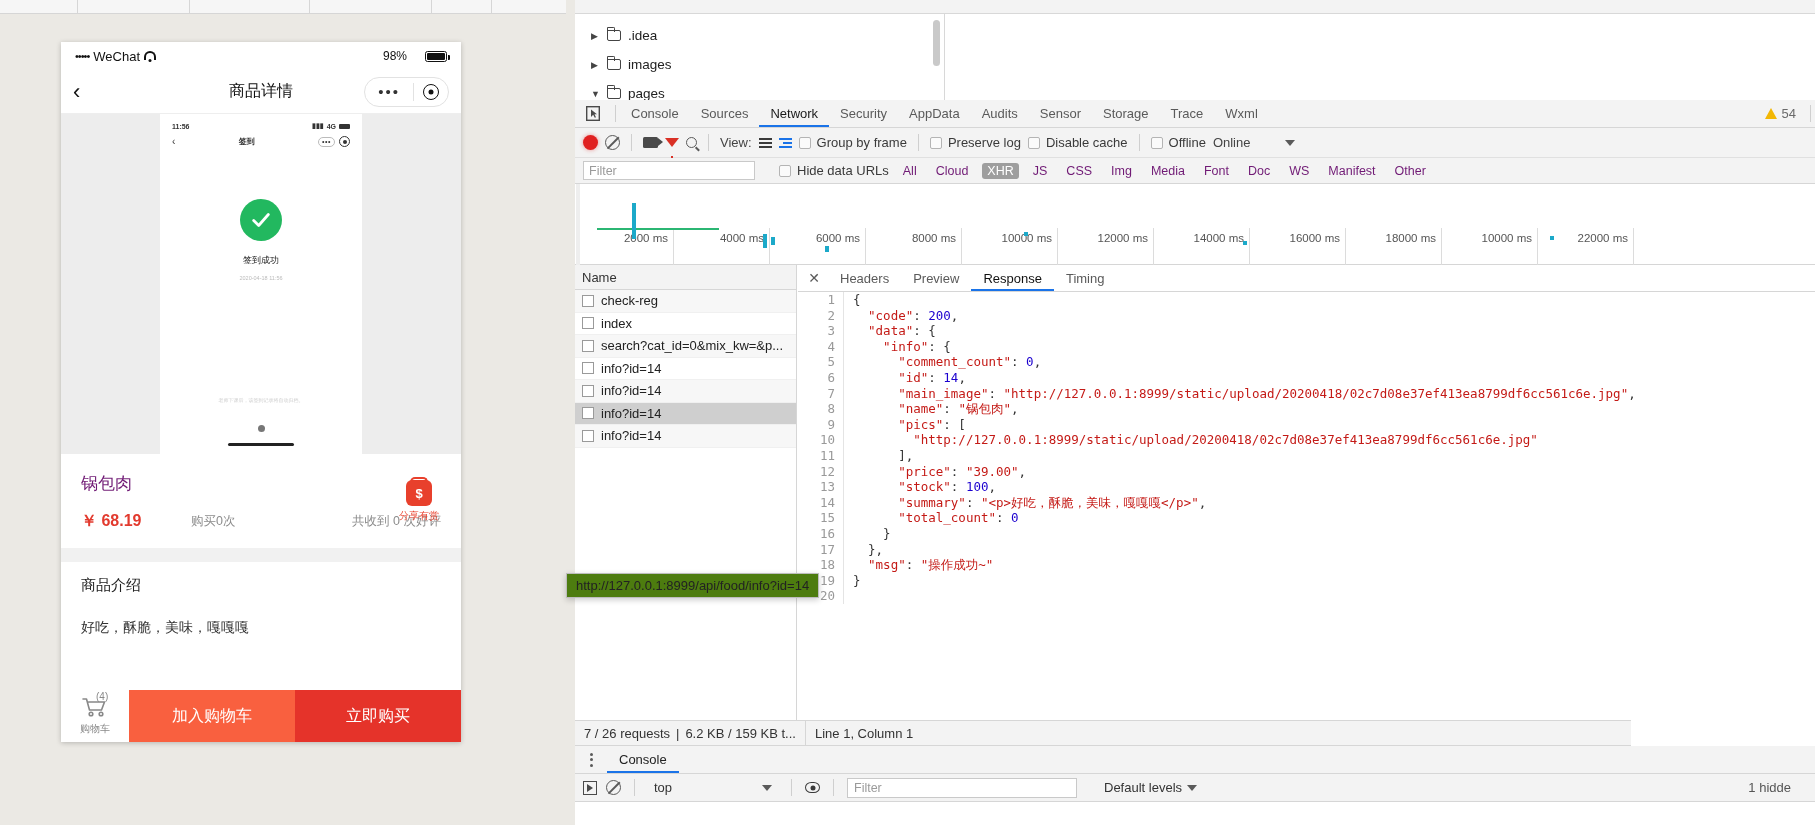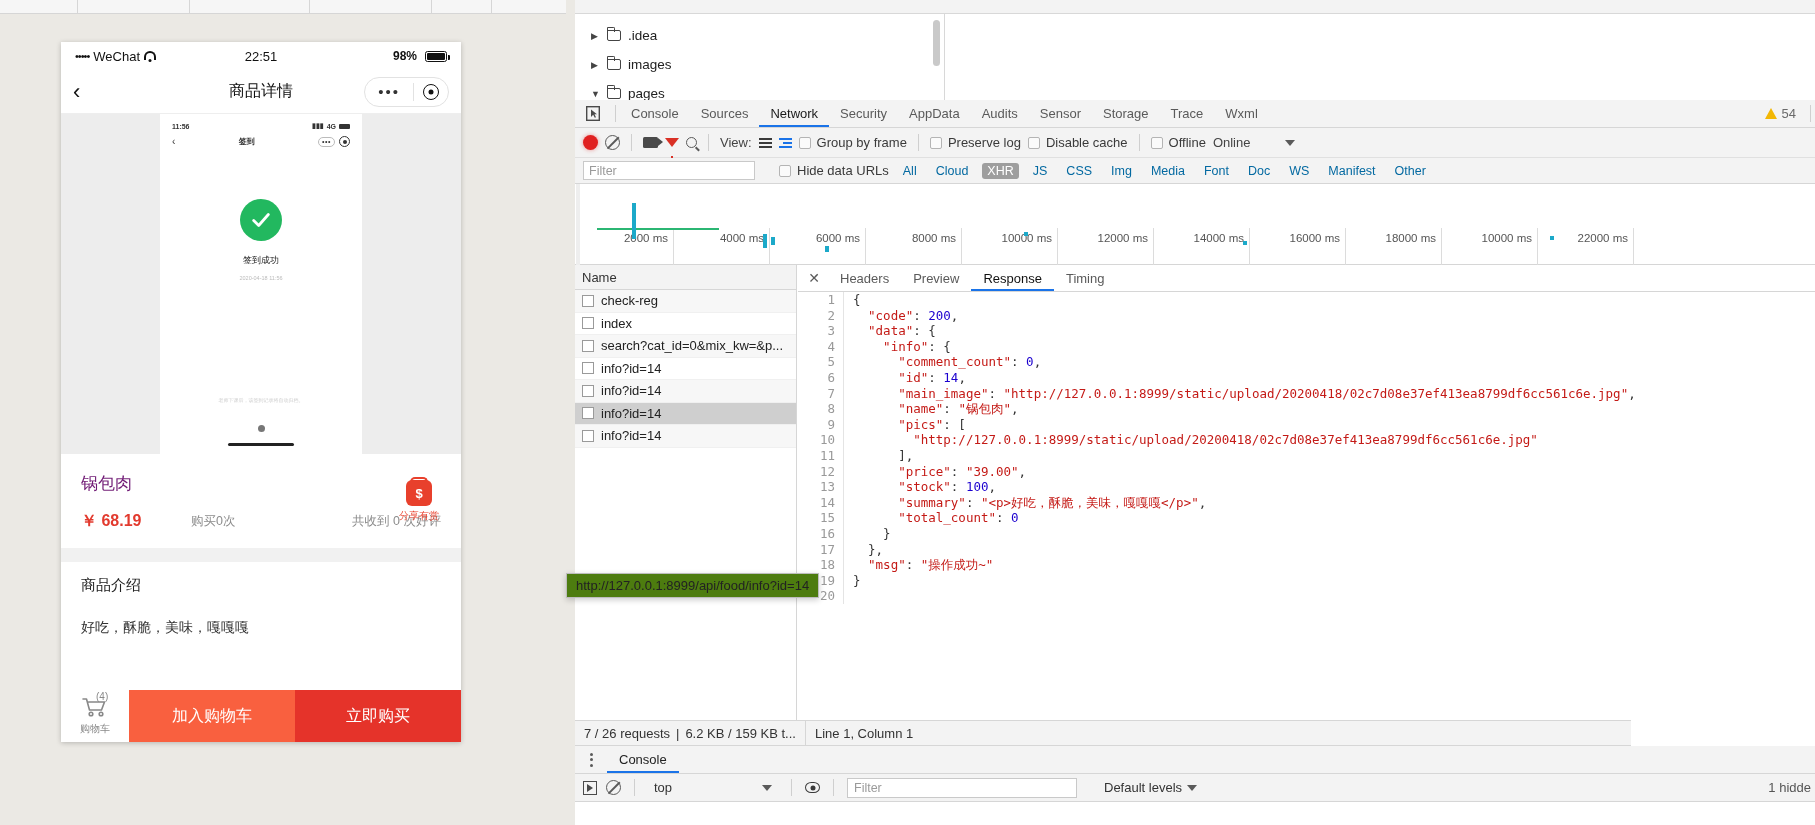--- a/index.html
+++ b/index.html
@@ -37,21 +37,21 @@
   }
   .sb-left { display: flex; align-items: center; gap: 4px; flex: 0 0 auto; }
   .sb-dots { letter-spacing: -1px; font-size: 11px; }
   .sb-carrier { font-size: 13px; }
   .wifi-ico { display:inline-block; width:12px; height:11px; position:relative; }
   .wifi-ico i { position:absolute; bottom:0; left:50%; transform:translateX(-50%);
       width:3px; height:3px; border-radius:50%; background:#111; }
   .wifi-ico b { position:absolute; left:0; bottom:2px; width:12px; height:9px;
       border:2px solid #111; border-bottom:none; border-radius:9px 9px 0 0; }
   .sb-time { position:absolute; left:0; right:0; text-align:center; font-size:13px; pointer-events:none;}
-  .sb-right { margin-left:auto; display:flex; align-items:center; gap:8px; font-size:12px;font-weight:bold; }
+  .sb-right { margin-left:auto; display:flex; align-items:center; gap:18px; font-size:12px; }
   .batt { width:22px; height:11px; border:1.5px solid #111; border-radius:2.5px; position:relative; }
   .batt::after { content:''; position:absolute; right:-4px; top:3px; width:2px; height:5px;
      background:#111; border-radius:0 1px 1px 0; }
   .batt i { position:absolute; left:1px; top:1px; bottom:1px; width:88%; background:#111; border-radius:1px; }
 
   .nav-bar {
     height: 44px; display:flex; align-items:center; position:relative;
     padding: 0 12px; border-bottom: 1px solid #eee; background: #fff;
   }
   .nav-back { font-size: 22px; color:#111; width:30px; cursor:pointer; line-height:1; }
@@ -190,21 +190,21 @@
      display:inline-block; cursor:pointer; }
   .cklbl{display:flex;align-items:center;gap:6px;font-size:13px;color:#3a3a3a;cursor:pointer;}
   .caret-dn{width:0;height:0;border-left:5px solid transparent;border-right:5px solid transparent;
     border-top:6px solid #5a5a5a;cursor:pointer;}
 
   .filterbar { position:absolute; left:0; top:158px; width:1240px; height:26px;
      background:#f3f3f3; border-bottom:1px solid #d6d6d6; display:flex; align-items:center;
      padding-left:8px; gap:9px; }
   .filt-input { width:172px; height:19px; border:1px solid #c9c9c9; background:#fff;
      padding:0 5px; font-size:12.5px; color:#9a9a9a; display:flex; align-items:center; cursor:text; }
-  .ftype { font-size:12.5px; color:#0369a1; padding:1px 5px; border-radius:3px; cursor:pointer; }
+  .ftype { font-size:12.5px; color:#701a75; padding:1px 5px; border-radius:3px; cursor:pointer; }
   .ftype.on { background:#9e9e9e; color:#fff; }
 
   .overview { position:absolute; left:0; top:184px; width:1240px; height:81px;
      background:#fff; border-bottom:1px solid #d6d6d6; }
   .ov-cell { position:absolute; top:0; height:81px; border-right:1px solid #dcdcdc;margin-top:44px; }
   .ov-lbl { position:absolute; top:4px; right:5px; font-size:11.5px; color:#555; }
   .ov-lgrey { position:absolute; left:1px; top:0; width:4px; height:81px; background:#eee; }
   .ov-bar { position:absolute; width:4px; background:#1ca9c9; }
   .ov-line { position:absolute; height:2px; background:#2bb673; }
 
@@ -258,21 +258,21 @@
     border-top:4px solid transparent;border-bottom:4px solid transparent;}
   .ctx-sel { width:130px; height:20px; display:flex; align-items:center; justify-content:space-between;
      padding:0 6px; font-size:13px; color:#333; cursor:pointer; }
   .eye-ico { width:15px;height:11px;border:1.6px solid #3a3a3a;border-radius:50% 50% 50% 50%/60% 60% 60% 60%;
      position:relative; cursor:pointer;}
   .eye-ico::after{content:'';position:absolute;left:50%;top:50%;transform:translate(-50%,-50%);
      width:5px;height:5px;border-radius:50%;background:#3a3a3a;}
   .cfilter { width:230px;height:20px;border:1px solid #c9c9c9;background:#fff;padding:0 6px;
      display:flex;align-items:center;font-size:12.5px;color:#9a9a9a; cursor:text; }
   .lvl { font-size:13px;color:#333;display:flex;align-items:center;gap:5px;cursor:pointer; }
-  .hidden-cnt { margin-left:auto; padding-right:4px; font-size:13px; color:#555; }
+  .hidden-cnt { margin-left:auto; padding-right:24px; font-size:13px; color:#555; }
   .console-body { position:absolute; left:0; top:802px; width:1240px; height:23px; background:#fff; }
 </style>
 </head>
 <body>
 
 <div id="root">
 
   <div class="sim-backdrop"></div>
   <div class="sim-topstrip">
     <div class="seg" style="left:0;width:78px;"></div>
@@ -286,21 +286,20 @@
 
     <div class="status-bar">
       <div class="sb-left">
         <span class="sb-dots">•••••</span>
         <span class="sb-carrier">WeChat</span>
         <span class="wifi-ico">
             <b></b>
             <i></i>
           </span>
       </div>
-      <div class="sb-time">22:51</div>
       <div class="sb-right">
         <span>98%</span>
         <span class="batt">
             <i></i>
           </span>
       </div>
     </div>
 
     <div class="nav-bar">
       <div class="nav-back">‹</div>

